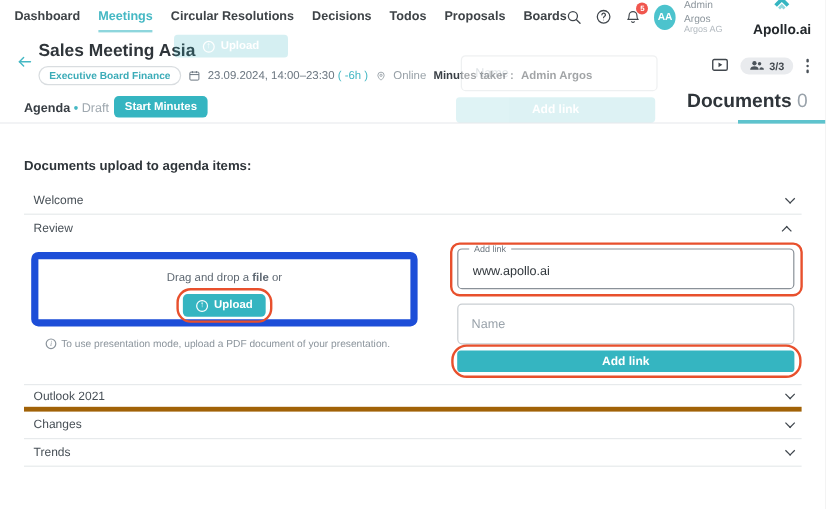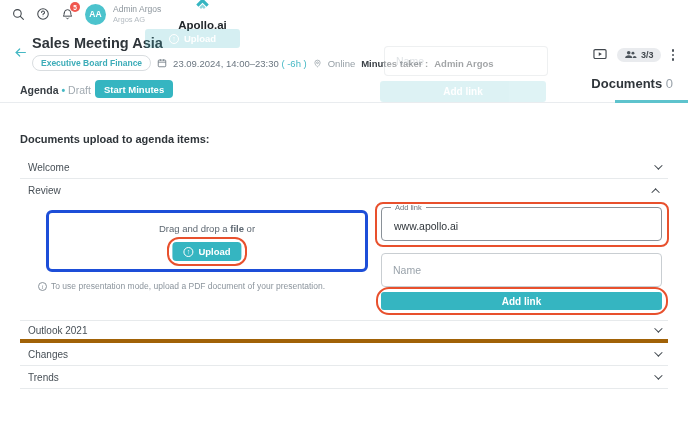--- a/index.html
+++ b/index.html
@@ -60,42 +60,42 @@
 
   
   .tabbar { position:absolute; top:76px; left:0; right:0; height:27px; border-bottom:1px solid #e9ecef; background:#fff; }
   .agenda-tab { position:absolute; left:20px; top:8px; font-size:10.5px; cursor:pointer; white-space:nowrap; }
   .agenda-lbl { font-weight:bold; color:#383e44; }
   .agenda-dot { color:#45b8c4; font-weight:bold; }
   .agenda-status { color:#a0a9b0; }
   .start-btn { position:absolute; left:95px; top:4px; height:18px; padding:0 9px; background:#35b5c1;
     color:#fff; font-size:9.5px; font-weight:bold; border:none; border-radius:4px; display:flex;
     align-items:center; justify-content:center; cursor:pointer; }
-  .documents-tab { position:absolute; right:15px; top:0; font-size:13px; font-weight:bold;
+  .documents-tab { position:absolute; right:15px; top:0; font-size:16px; font-weight:bold;
     color:#2f353a; cursor:pointer;text-align:center; }
   .doc-count { color:#9aa3ab; font-weight:normal; }
   .doc-underline { position:absolute; right:0; bottom:-1px; width:73px; height:3px; background:#5ec3cd; }
 
   
   .section-title { position:absolute; left:20px; top:133px; font-size:11px; font-weight:bold; color:#2f353a; }
   .acc-row { position:absolute; left:20px; right:20px; height:23px; display:flex; align-items:center;
     justify-content:space-between; padding:0 8px 0 8px; font-size:10px; color:#474f56; cursor:pointer;gap:37px; }
   .row-welcome { top:156px; border-bottom:1px solid #e7eaec; }
   .row-review  { top:179px; }
   .row-outlook { top:320px; border-top:1px solid #e7eaec; border-bottom:4px solid #a16207; }
   .row-changes { top:343px; border-bottom:1px solid #e7eaec; }
   .row-trends  { top:366px; border-bottom:1px solid #e7eaec; }
   .chev { width:6px; height:6px; border-right:1.4px solid #3e454c; border-bottom:1.4px solid #3e454c; display:inline-block; }
   .chev.down { transform:rotate(45deg) translateY(-2px); }
   .chev.up { transform:rotate(-135deg) translateY(-2px); }
 
   
   .panel { position:absolute; left:20px; right:20px; top:202px; height:118px; }
-  .dropzone { position:absolute; left:26px; top:8px; width:322px; height:62px;
-    border:3px solid #1d4ed8; border-radius:6px; text-align:center; }
+  .dropzone { position:absolute; left:6px; top:8px; width:322px; height:62px;
+    border:6px solid #1d4ed8; border-radius:6px; text-align:center; }
   .drop-text { margin-top:10px; font-size:9.5px; color:#5d6771; }
   .upload-btn { position:absolute; left:50%; transform:translateX(-50%); top:29px; height:19px;
     padding:0 11px; background:#35b5c1; color:#fff; border:none; border-radius:4px; display:flex;
     align-items:center; gap:5px; font-size:9.5px; font-weight:bold; cursor:pointer; }
   .up-circ { width:10px; height:10px; border:1.2px solid #fff; border-radius:50%; display:inline-flex;
     align-items:center; justify-content:center; font-size:7px; line-height:1; font-weight:bold; }
   .anno { position:absolute; border:2px solid #e8502d; border-radius:12px; z-index:5; pointer-events:none; }
   .anno-upload { left:50%; transform:translateX(-50%); top:24px; width:80px; height:29px; }
   .note { position:absolute; left:18px; top:79px; display:flex; align-items:center; gap:4px;
     font-size:8.5px; color:#8b949c; }
@@ -126,20 +126,29 @@
   .f-link { font-size:10px; font-weight:bold; color:#45b8c4; cursor:pointer; }
   .publish-btn { height:23px; padding:0 12px; background:#35b5c1; color:#fff; border:none;
     border-radius:4px; font-size:10px; font-weight:bold; cursor:pointer; font-family:inherit; }
 </style>
 </head>
 <body>
 
 <div class="app">
 
   <header class="topnav">
+    <nav class="nav-items">
+      <span class="nav-item">Dashboard</span>
+      <span class="nav-item active">Meetings</span>
+      <span class="nav-item">Circular Resolutions</span>
+      <span class="nav-item">Decisions</span>
+      <span class="nav-item">Todos</span>
+      <span class="nav-item">Proposals</span>
+      <span class="nav-item">Boards</span>
+    </nav>
     <div class="topnav-right">
       <span class="icon-btn">
         <svg width="13" height="13" viewBox="0 0 24 24" fill="none" stroke="#41474d" stroke-width="2" stroke-linecap="round">
             <circle cx="10" cy="10" r="7"></circle>
             <line x1="15.5" y1="15.5" x2="21" y2="21"></line>
           </svg>
       </span>
       <span class="icon-btn">
         <svg width="14" height="14" viewBox="0 0 24 24" fill="none" stroke="#41474d" stroke-width="1.8" stroke-linecap="round">
             <circle cx="12" cy="12" r="9"></circle>

